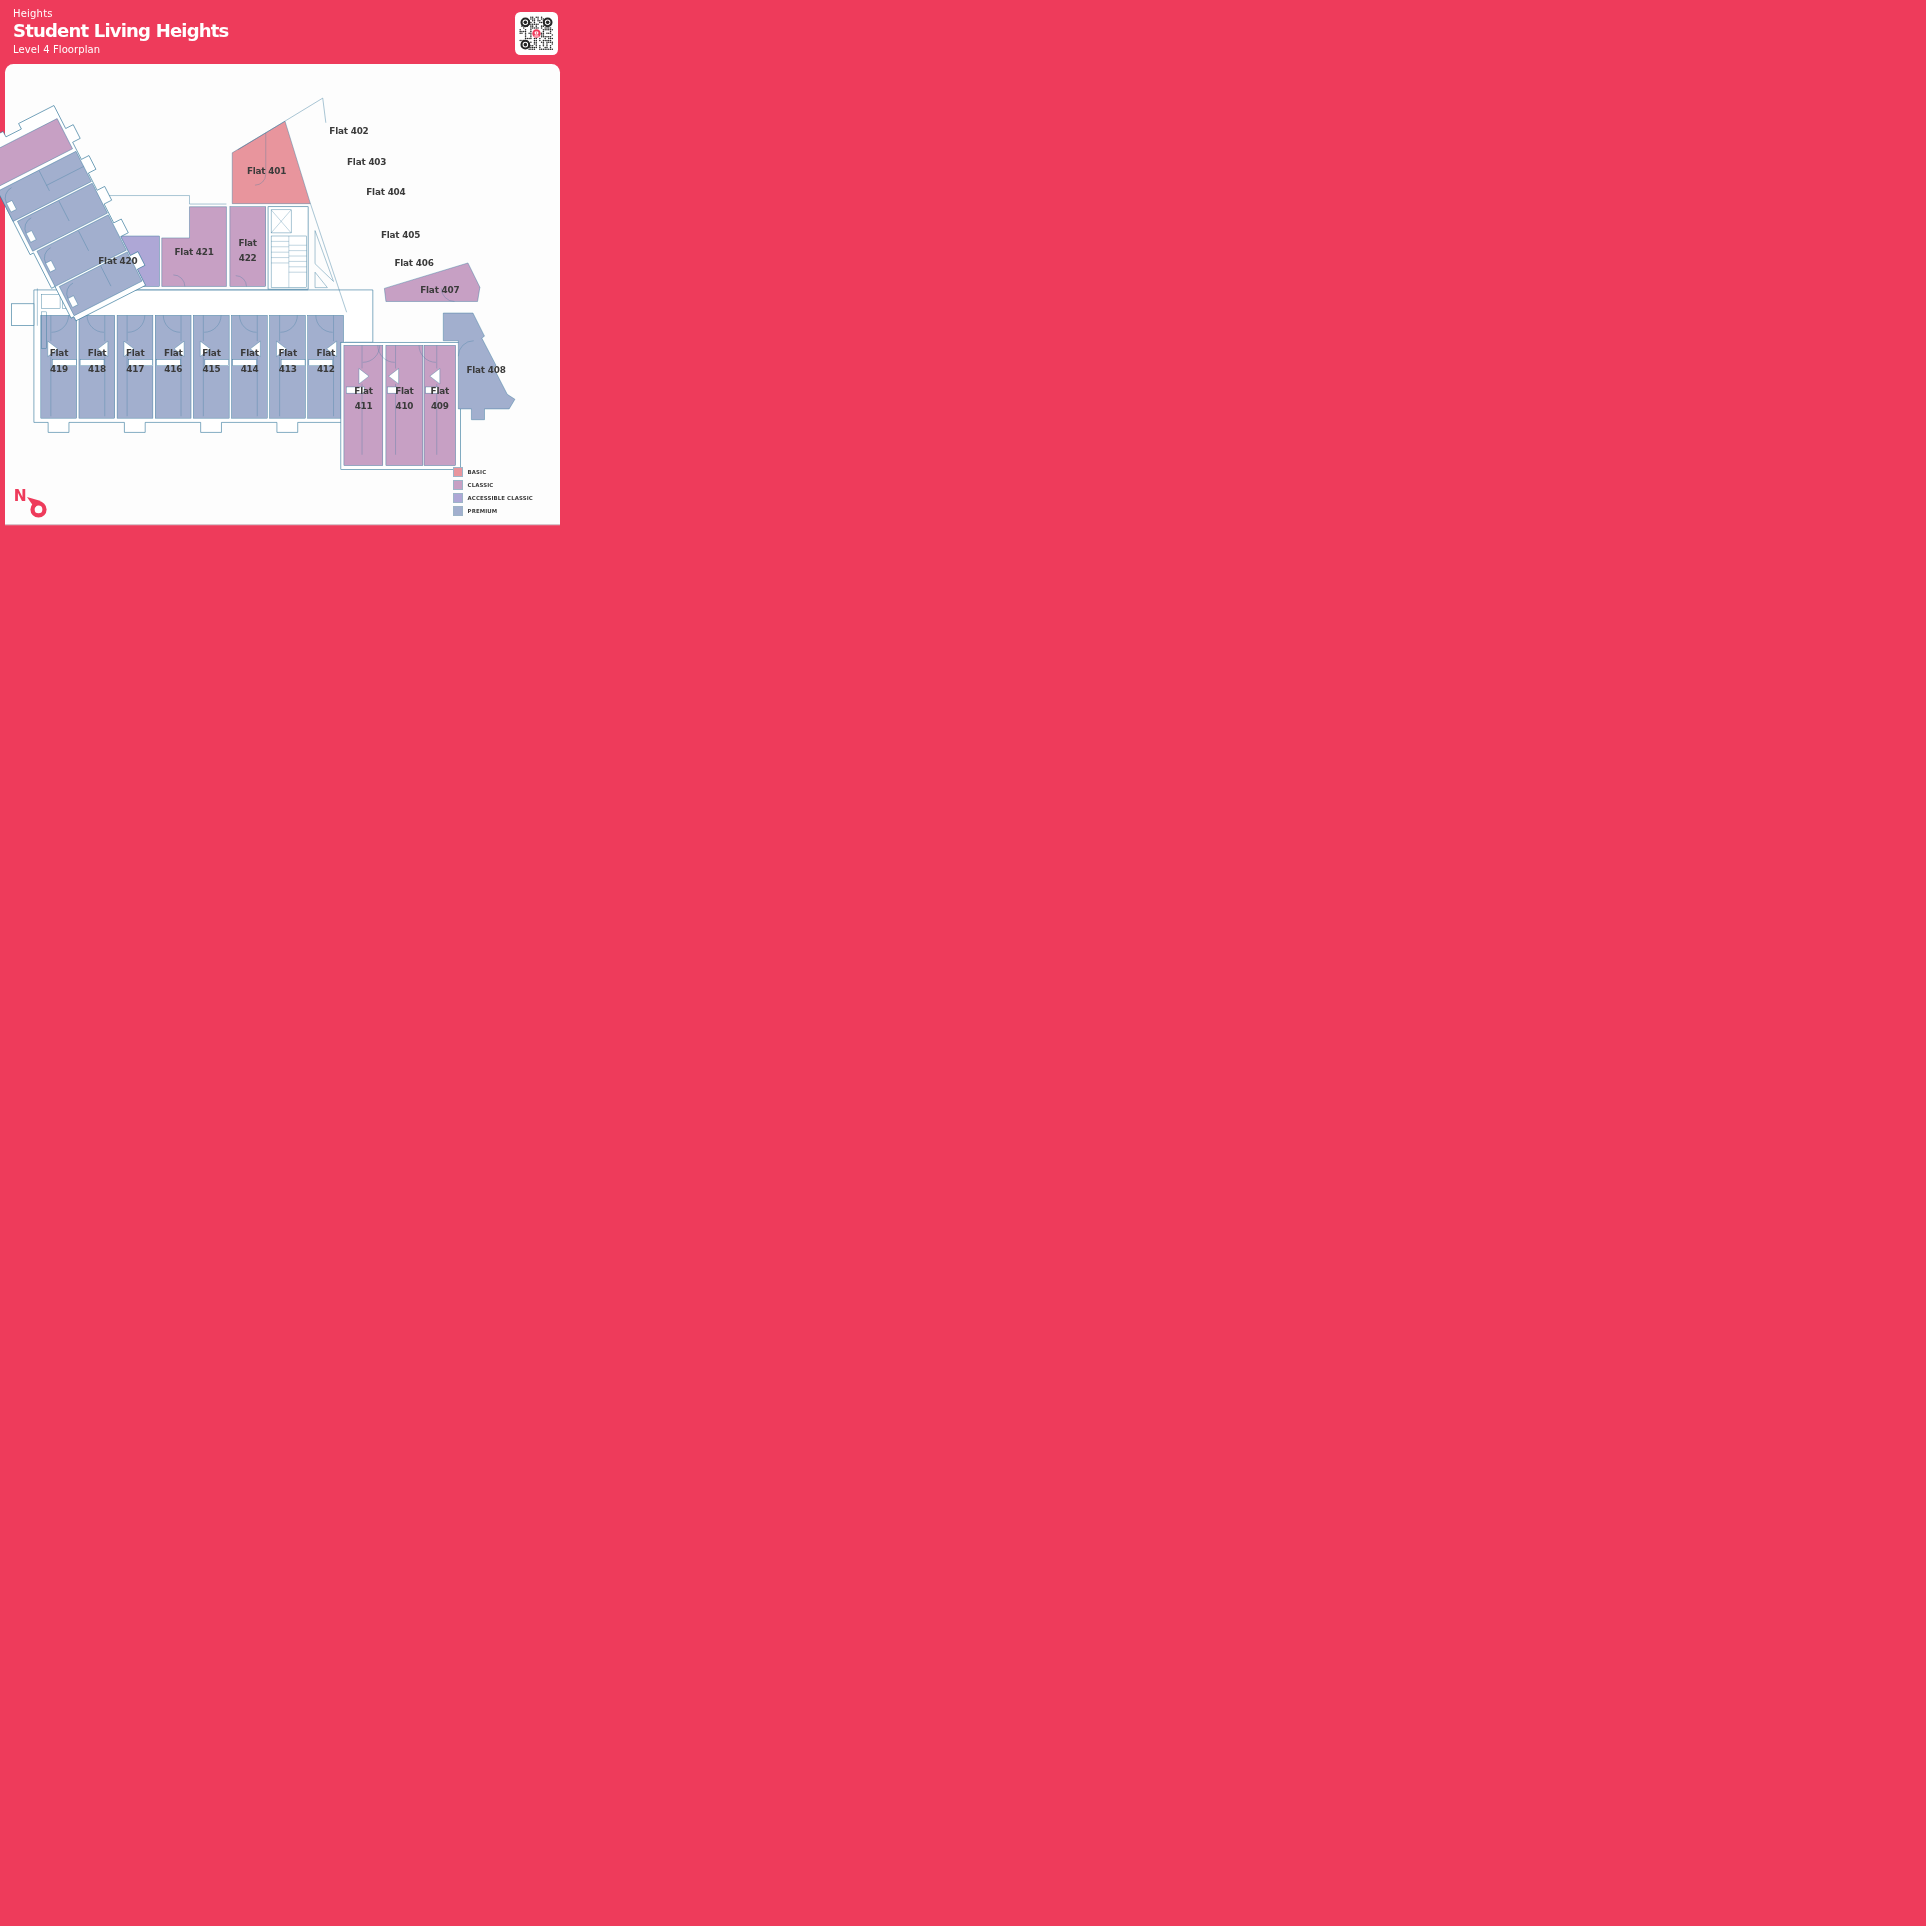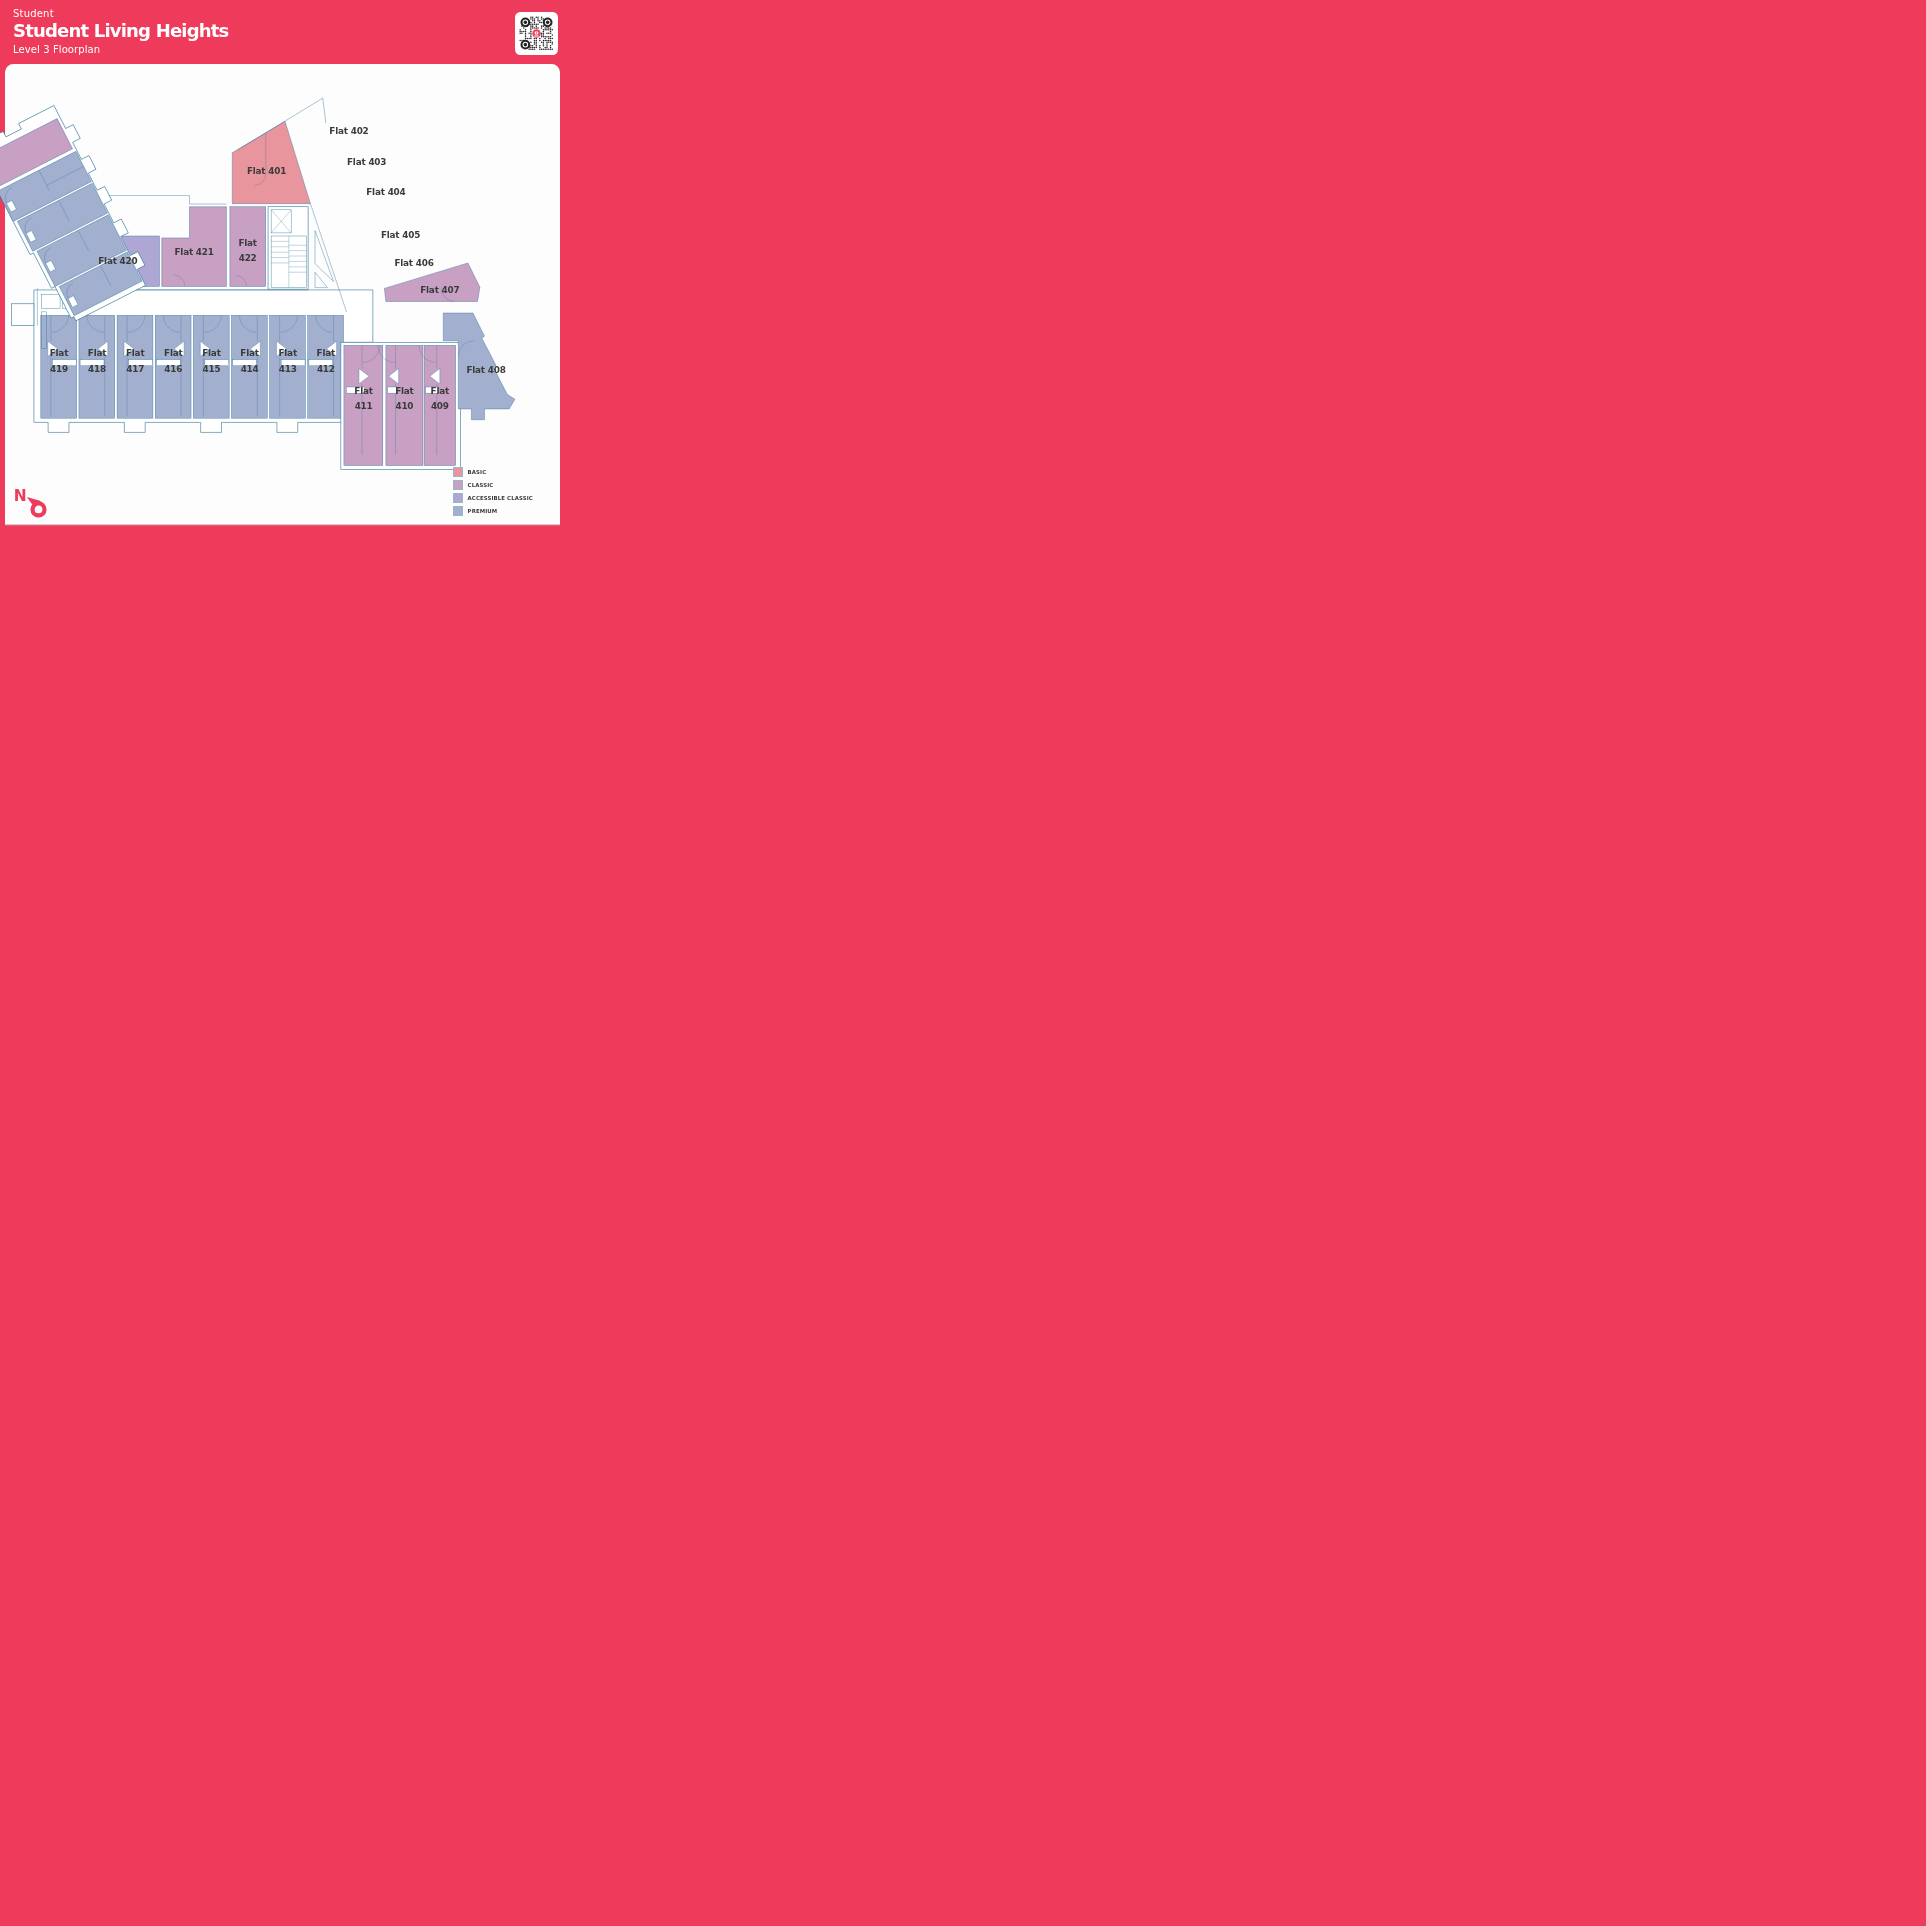--- a/index.html
+++ b/index.html
@@ -45,23 +45,23 @@
   .legend-label{margin-left:4.6px;font-size:5.4px;font-weight:bold;color:var(--ink);letter-spacing:0.1px;white-space:nowrap;}
   
   #compass{position:absolute;left:30px;top:1258px;width:120px;height:100px;z-index:6;}
 </style>
 </head>
 <body>
 
 <div id="panel"></div>
 
 <div id="header">
-  <div id="hdr-city">Student</div>
+  <div id="hdr-city">Heights</div>
   <div id="hdr-title">Student Living Heights</div>
-  <div id="hdr-sub">Level 3 Floorplan</div>
+  <div id="hdr-sub">Level 4 Floorplan</div>
 </div>
 
 <div id="qr">
   <svg viewBox="0 0 112 112">
     <g>
       <circle cx="27" cy="27" r="10" fill="none" stroke="#262626" stroke-width="5.5"></circle>
       <circle cx="27" cy="27" r="4.6" fill="#262626"></circle>
       <circle cx="85" cy="27" r="10" fill="none" stroke="#262626" stroke-width="5.5"></circle>
       <circle cx="85" cy="27" r="4.6" fill="#262626"></circle>
       <circle cx="27" cy="85" r="10" fill="none" stroke="#262626" stroke-width="5.5"></circle>

